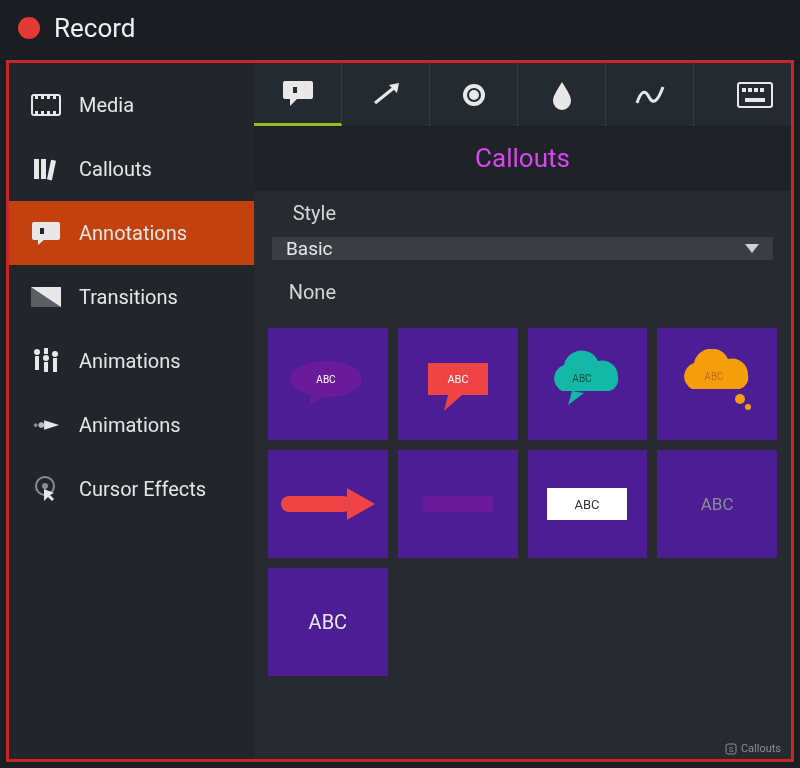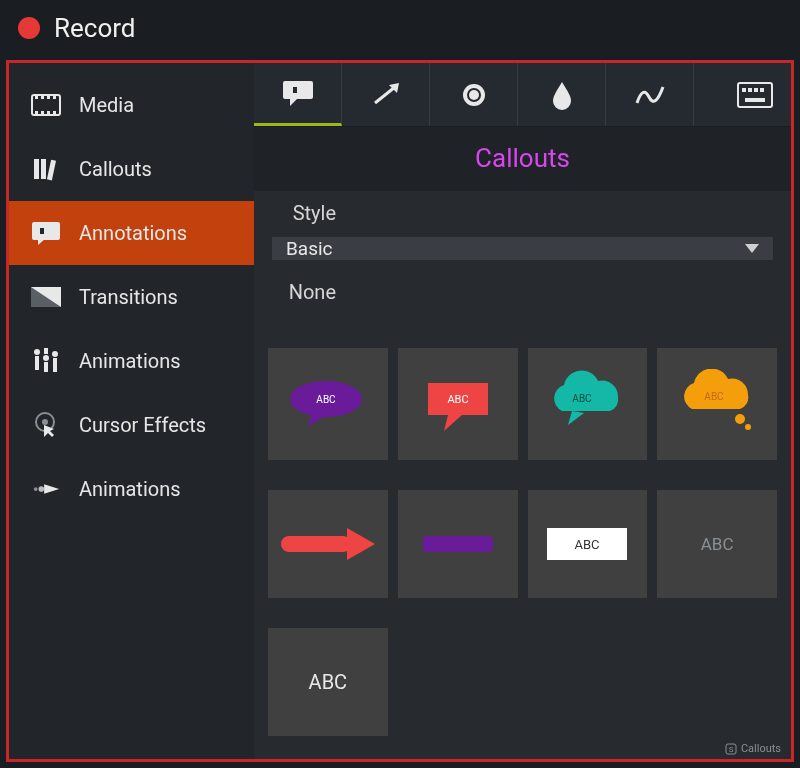--- a/index.html
+++ b/index.html
@@ -112,28 +112,27 @@
   }
   .chev { width:0;height:0;border-left:7px solid transparent;border-right:7px solid transparent;border-top:9px solid #cfcfcf; }
 
   .grid {
     display: grid;
     grid-template-columns: repeat(4, 1fr);
     gap: 10px;
     padding: 14px;
   }
   .tile {
-    background: #404040;
+    background: #4c1d95;
     height: 112px;
     display:flex;
     align-items:center;
     justify-content:center;
     cursor:pointer;
     position:relative;
-    margin-top:20px;
   }
   .tile.small-row { height: 108px; }
 
   .watermark {
     position:absolute; right:10px; bottom:4px;
     font-size:11px; color:#8a8f95;
     display:flex; align-items:center; gap:4px;
   }
 </style>
 </head>
@@ -208,38 +207,38 @@
             <rect x="12" y="14" width="4" height="10" fill="#e8e8e8"></rect>
             <circle cx="23" cy="6" r="3" fill="#e8e8e8"></circle>
             <rect x="21" y="10" width="4" height="14" fill="#e8e8e8"></rect>
           </svg>
       </span>
       <span>Animations</span>
     </div>
 
     <div class="sidebar-item">
       <span class="sidebar-icon">
+        <svg width="32" height="18" viewBox="0 0 32 18">
+            <circle cx="5" cy="9" r="2" fill="#8a8f95"></circle>
+            <circle cx="11" cy="9" r="3" fill="#b8bcc1"></circle>
+            <polygon points="14,4 30,9 14,14" fill="#e8e8e8"></polygon>
+          </svg>
+      </span>
+      <span>Animations</span>
+    </div>
+
+    <div class="sidebar-item">
+      <span class="sidebar-icon">
         <svg width="28" height="28" viewBox="0 0 28 28">
             <circle cx="13" cy="11" r="9" fill="none" stroke="#8a8f95" stroke-width="2"></circle>
             <circle cx="13" cy="11" r="3" fill="#8a8f95"></circle>
             <polygon points="12,14 12,26 16,22 20,26 22,24 18,20 22,18" fill="#e8e8e8"></polygon>
           </svg>
       </span>
       <span>Cursor Effects</span>
-    </div>
-
-    <div class="sidebar-item">
-      <span class="sidebar-icon">
-        <svg width="32" height="18" viewBox="0 0 32 18">
-            <circle cx="5" cy="9" r="2" fill="#8a8f95"></circle>
-            <circle cx="11" cy="9" r="3" fill="#b8bcc1"></circle>
-            <polygon points="14,4 30,9 14,14" fill="#e8e8e8"></polygon>
-          </svg>
-      </span>
-      <span>Animations</span>
     </div>
 
   </div>
 
   <div class="main">
 
     <div class="icon-tabs">
       <div class="icon-tab active">
         <svg width="34" height="28" viewBox="0 0 34 28">
             <rect x="2" y="2" width="30" height="18" rx="2" fill="#e8e8e8"></rect>

